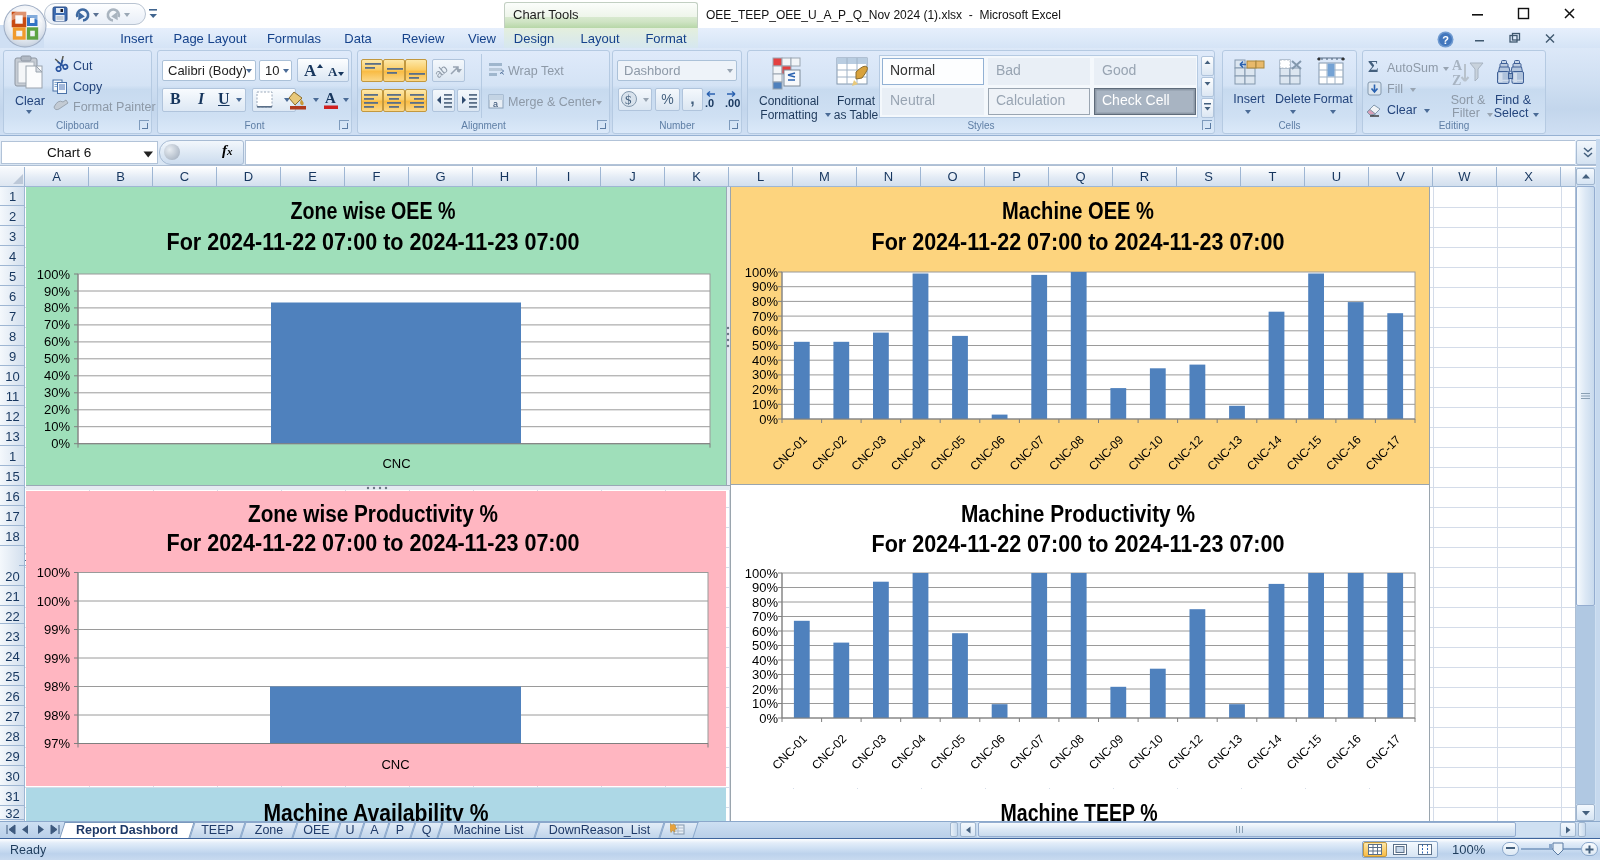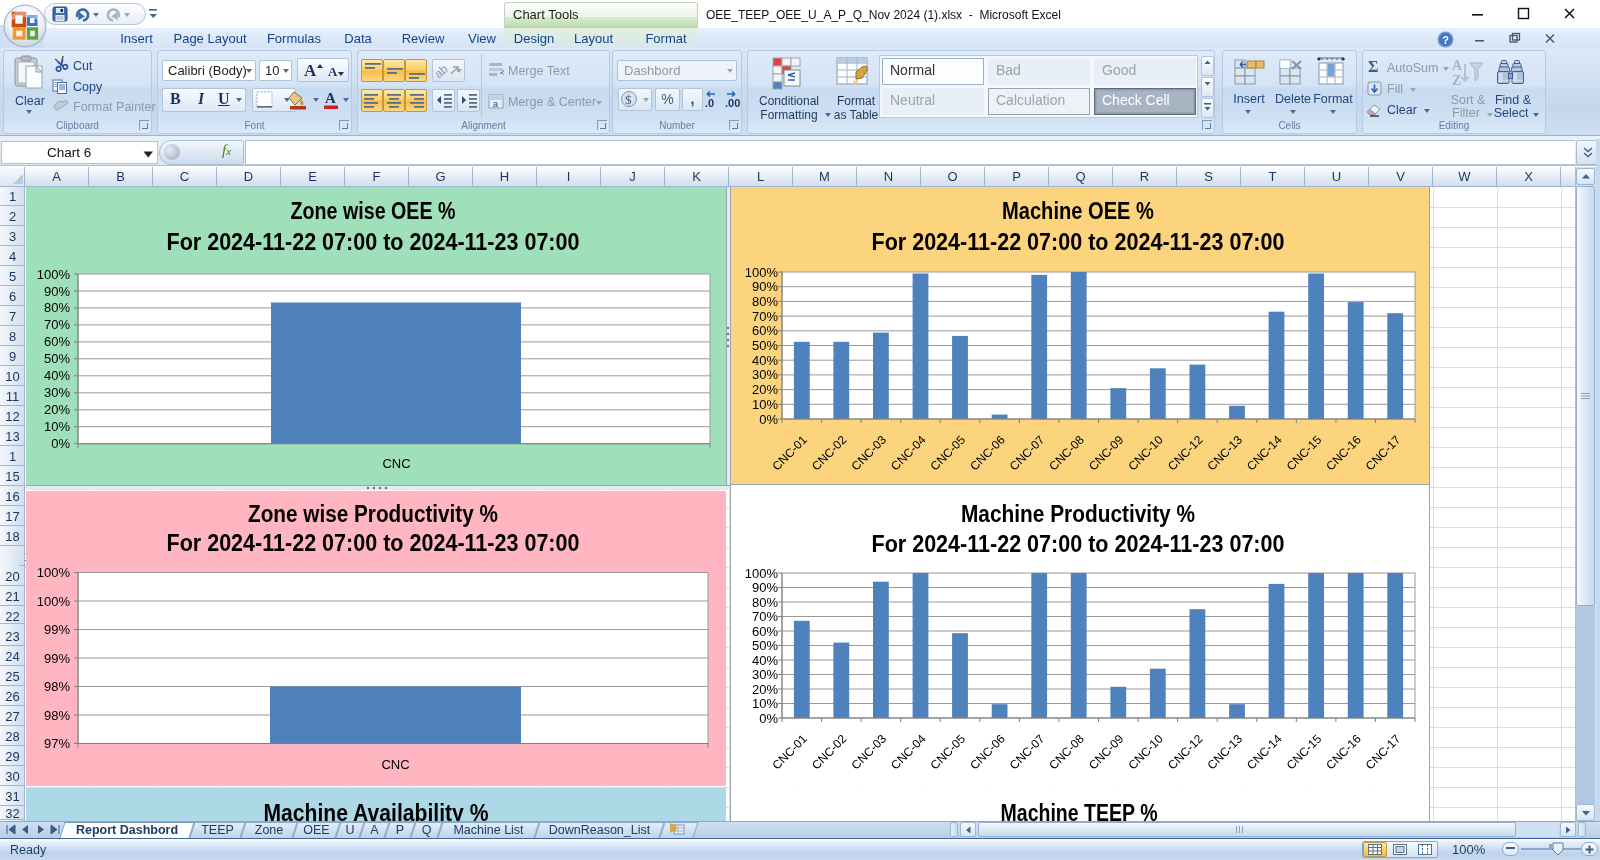--- a/index.html
+++ b/index.html
@@ -60,21 +60,21 @@
 <div class="abs" style="left:0;top:25px;width:44px;height:23px;background:#cfdff3;"></div>
 <div class="abs" style="left:504px;top:28px;width:194px;height:20px;background:linear-gradient(180deg,#e4efdd,#d6e7f0);"></div>
 <div class="abs" style="left:49px;top:28px;width:53px;height:20px;background:linear-gradient(180deg,#ffffff,#e7eff9);border:1px solid #97b3d4;border-bottom:none;border-radius:2px 2px 0 0;text-align:center;margin-top:37px;"><span class="tabtext" style="line-height:20px;color:#15428b;">Home</span></div>
 <div class="abs tabtext" style="left:114px;top:28px;width:45px;height:20px;line-height:21px;text-align:center;white-space:nowrap;">Insert</div>
 <div class="abs tabtext" style="left:170px;top:28px;width:80px;height:20px;line-height:21px;text-align:center;white-space:nowrap;">Page Layout</div>
 <div class="abs tabtext" style="left:260px;top:28px;width:68px;height:20px;line-height:21px;text-align:center;white-space:nowrap;">Formulas</div>
 <div class="abs tabtext" style="left:336px;top:28px;width:44px;height:20px;line-height:21px;text-align:center;white-space:nowrap;">Data</div>
 <div class="abs tabtext" style="left:394px;top:28px;width:58px;height:20px;line-height:21px;text-align:center;white-space:nowrap;">Review</div>
 <div class="abs tabtext" style="left:460px;top:28px;width:44px;height:20px;line-height:21px;text-align:center;white-space:nowrap;">View</div>
 <div class="abs tabtext" style="left:508px;top:28px;width:52px;height:20px;line-height:21px;text-align:center;white-space:nowrap;">Design</div>
-<div class="abs tabtext" style="left:574px;top:28px;width:52px;height:20px;line-height:21px;text-align:left;white-space:nowrap;">Layout</div>
+<div class="abs tabtext" style="left:574px;top:28px;width:52px;height:20px;line-height:21px;text-align:center;white-space:nowrap;">Layout</div>
 <div class="abs tabtext" style="left:640px;top:28px;width:52px;height:20px;line-height:21px;text-align:center;white-space:nowrap;">Format</div>
 <svg class="abs" style="left:1437px;top:31px;" width="17" height="17">
     <circle cx="8.5" cy="8.5" r="8" fill="#6f9ad0"></circle>
     <circle cx="8.5" cy="8.5" r="6.5" fill="#4377bd"></circle>
     <text x="8.5" y="12.5" font-size="11" font-weight="bold" fill="#fff" text-anchor="middle" font-family="Liberation Sans">?</text>
   </svg>
 <svg class="abs" style="left:1473px;top:31px;" width="110" height="15">
 <rect x="2" y="9" width="9" height="1.5" fill="#3f586f"></rect>
 <rect x="37" y="4.5" width="7" height="6.5" fill="none" stroke="#3f586f" stroke-width="1.3"></rect>
     <rect x="39.5" y="2.5" width="7" height="6.5" fill="none" stroke="#3f586f" stroke-width="1.3"></rect>
@@ -230,21 +230,21 @@
       <rect x="11" y="12" width="8" height="1.8" fill="#5a6f88"></rect>
       <rect x="11" y="16" width="8" height="1.8" fill="#5a6f88"></rect>
     </svg></div>
 <div class="abs" style="left:481px;top:54px;width:1px;height:64px;background:#b5cae2;"></div>
 <svg class="abs" style="left:488px;top:62px;" width="17" height="15">
 <rect x="1" y="1" width="13" height="3" fill="#9fb6cd"></rect>
     <rect x="1" y="6" width="13" height="3" fill="#b9c9da"></rect>
     <rect x="1" y="11" width="8" height="3" fill="#9fb6cd"></rect>
 <path d="M14 7.5 q3 1.5 0 3 l-2 1 m2 -1 l1.5 2" stroke="#4a6b96" fill="none"></path>
   </svg>
-<div class="abs btnlabel gray" style="left:508px;top:64px;">Merge Text</div>
+<div class="abs btnlabel gray" style="left:508px;top:64px;">Wrap Text</div>
 <svg class="abs" style="left:488px;top:94px;" width="17" height="15">
 <rect x="1" y="1" width="14" height="13" fill="#e8eef5" stroke="#8aa0b8"></rect>
 <rect x="1" y="1" width="14" height="5" fill="#c4d4e4"></rect>
 <text x="5" y="12.5" font-size="9" fill="#2e4a6e" font-family="Liberation Sans">a</text>
   </svg>
 <div class="abs btnlabel gray" style="left:508px;top:95px;">Merge &amp; Center</div>
 <span class="abs arrowdn" style="left:596px;top:101px;border-top-color:#98a4b2;"></span>
 <div class="group" style="left:612px;width:130px;">
     <div class="grouplabel">Number</div>
     <div class="launcher"></div>
@@ -261,20 +261,21 @@
 <div class="abs" style="left:682px;top:88px;width:21px;height:23px;border:1px solid #b0c4dc;border-radius:2px;background:linear-gradient(180deg,#f4f8fc,#dbe6f2);text-align:center;"><span style="font-size:16px;color:#44607e;font-weight:bold;line-height:19px;">,</span></div>
 <div class="abs" style="left:706px;top:88px;width:17px;height:23px;"></div>
 <div class="abs" style="left:724px;top:88px;width:17px;height:23px;"></div>
 <svg class="abs" style="left:705px;top:90px;" width="38" height="20">
 <text x="0" y="17" font-size="11" font-weight="bold" fill="#17365d" font-family="Liberation Sans">.0</text>
 <path d="M2 4 h8 m-8 0 l3 -2.5 m-3 2.5 l3 2.5" stroke="#2a62b0" stroke-width="1.4" fill="none"></path>
 <text x="20" y="17" font-size="11" font-weight="bold" fill="#17365d" font-family="Liberation Sans">.00</text>
 <path d="M22 4 h8 m0 0 l-3 -2.5 m3 2.5 l-3 2.5" stroke="#2a62b0" stroke-width="1.4" fill="none"></path>
 </svg>
 <div class="group" style="left:747px;width:468px;">
+    <div class="grouplabel">Styles</div>
     <div class="launcher"></div>
   </div>
 <svg class="abs" style="left:771px;top:56px;" width="34" height="34">
 <g stroke="#9aa5b1">
       <rect x="2" y="2" width="9" height="8" fill="#e44040"></rect>
       <rect x="11" y="2" width="9" height="8" fill="#f2f5f8"></rect>
       <rect x="20" y="2" width="9" height="8" fill="#f2f5f8"></rect>
 <rect x="2" y="10" width="9" height="8" fill="#f2f5f8"></rect>
       <rect x="11" y="10" width="9" height="8" fill="#e44040"></rect>
 <rect x="2" y="18" width="9" height="8" fill="#f2f5f8"></rect>
@@ -406,21 +407,21 @@
 <div class="abs btnlabel" style="left:1489px;top:106px;width:44px;text-align:center;">Select</div>
 <span class="abs arrowdn" style="left:1533px;top:113px;"></span>
 <div class="abs" style="left:0;top:139px;width:1600px;height:27px;background:linear-gradient(180deg,#e8f0fa,#d8e5f3);border-bottom:1px solid #aebfd4;"></div>
 <div class="abs" style="left:1px;top:141px;width:157px;height:23px;background:#fff;border:1px solid #b2c3d8;"></div>
 <div class="abs" style="left:47px;top:145px;font-size:13.5px;color:#111;">Chart 6</div>
 <svg class="abs" style="left:143px;top:151px;" width="11" height="7">
     <path d="M0.5 0.5 L10 0.5 L5.2 6.5 Z" fill="#222"></path>
   </svg>
 <div class="abs" style="left:159px;top:140px;width:85px;height:25px;background:linear-gradient(180deg,#f2f7fc,#ccdcee);border:1px solid #a8bcd4;border-radius:12px 3px 3px 12px;"></div>
 <div class="abs" style="left:164px;top:144px;width:16px;height:16px;border-radius:8px;background:radial-gradient(circle at 35% 35%,#e8edf2,#9aa7b8);"></div>
-<div class="abs" style="left:222px;top:142px;font-size:15px;font-style:italic;font-family:Liberation Serif;color:#4d7c0f;font-weight:normal;">f<span style="font-size:11px;">x</span></div>
+<div class="abs" style="left:222px;top:142px;font-size:15px;font-style:italic;font-family:Liberation Serif;color:#000000;font-weight:bold;">f<span style="font-size:11px;">x</span></div>
 <div class="abs" style="left:245px;top:140px;width:1330px;height:25px;background:#fff;border:1px solid #b2c3d8;border-right:none;"></div>
 <div class="abs" style="left:1576px;top:140px;width:23px;height:25px;background:linear-gradient(180deg,#f2f7fc,#d4e2f1);border:1px solid #a8bcd4;border-radius:2px;"></div>
 <svg class="abs" style="left:1582px;top:146px;" width="12" height="13">
     <path d="M2 2 l4 3.5 4 -3.5 M2 7 l4 3.5 4 -3.5" stroke="#44607e" stroke-width="1.5" fill="none"></path>
   </svg>
 <div class="abs" style="left:0;top:166px;width:1600px;height:655px;background:#fff;"></div>
 <div class="abs" style="left:0;top:167px;width:1575px;height:20px;background:linear-gradient(180deg,#ffffff,#e3ebf5 55%,#d2dfee);border-bottom:1px solid #9eb6d3;"></div>
 <div class="abs" style="left:0;top:167px;width:25px;height:20px;background:linear-gradient(180deg,#f8fafd,#dde6f1);border-right:1px solid #9eb6d3;border-bottom:1px solid #9eb6d3;"></div>
 <svg class="abs" style="left:13px;top:174px;" width="11" height="11">
     <path d="M10 0 L10 10 L0 10 Z" fill="#bcc8d8"></path>

